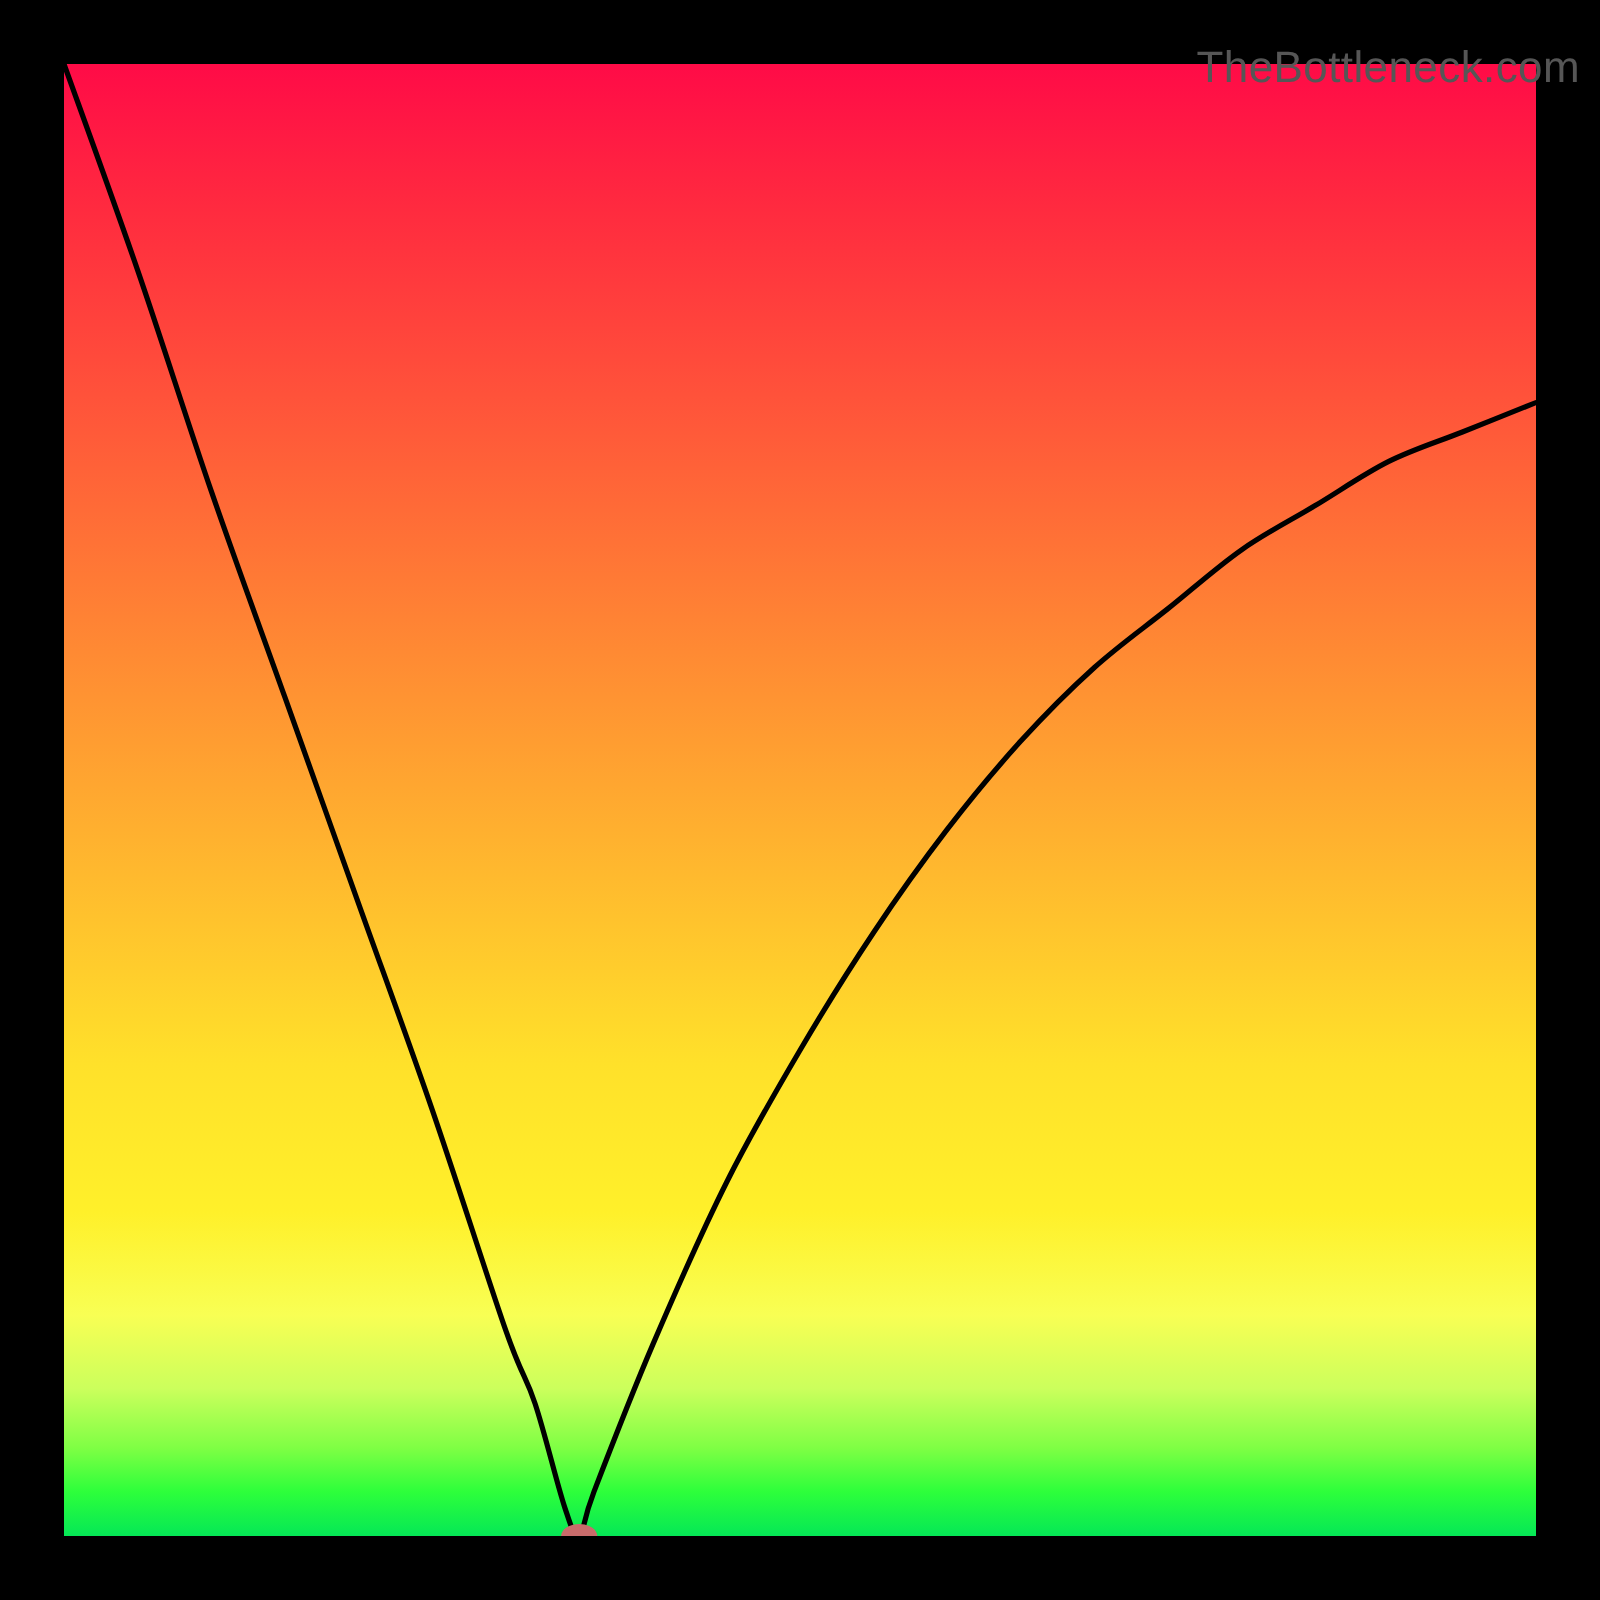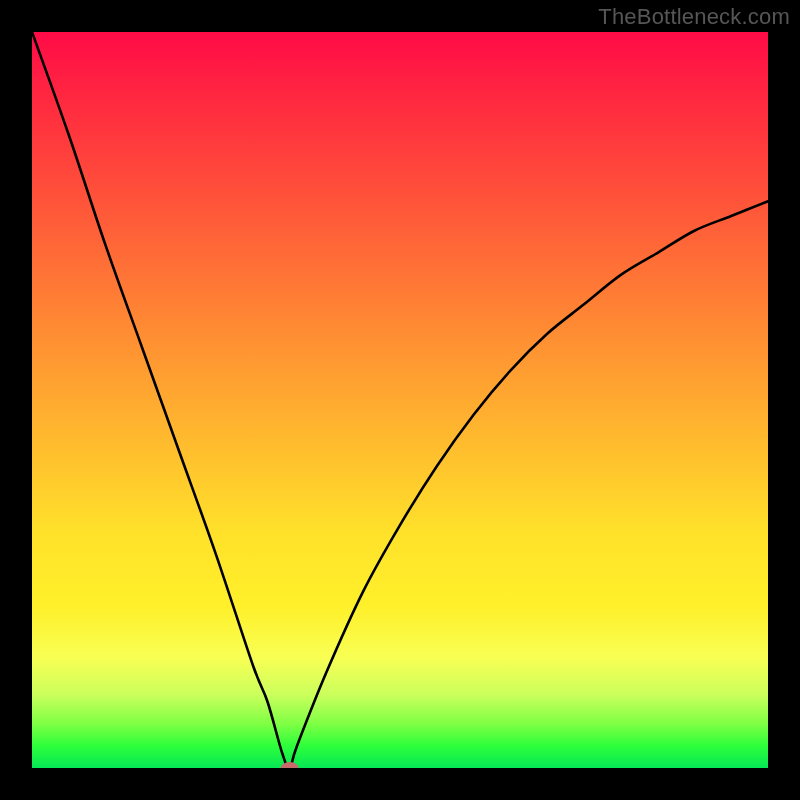--- a/index.html
+++ b/index.html
@@ -53,21 +53,21 @@
     stroke-width: 2.6;
     stroke-linejoin: round;
     stroke-linecap: round;
   }
   .marker {
     fill: #c96b6b;
     stroke: none;
   }
   .watermark {
     position: absolute;
-    top: 4px;
+    top: 21px;
     right: 10px;
     color: #565656;
     font-size: 22px;
     letter-spacing: 0.2px;
     font-weight: 400;
   }
 </style>
 </head>
 <body>
 

